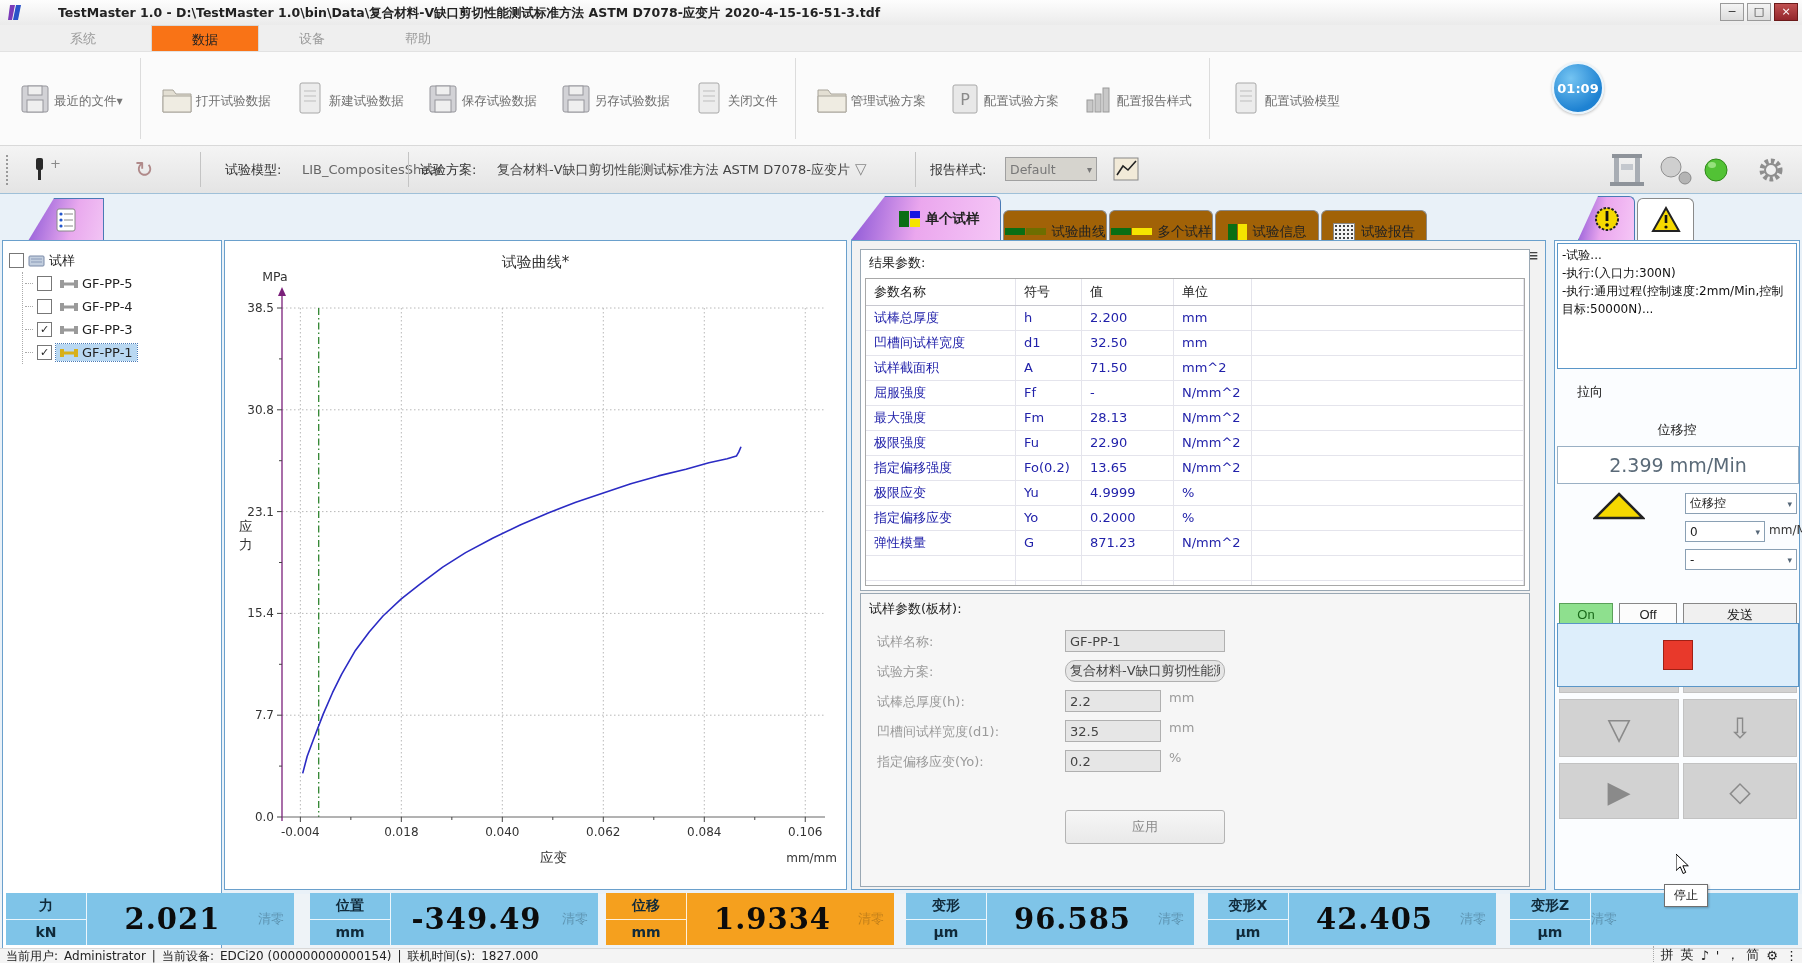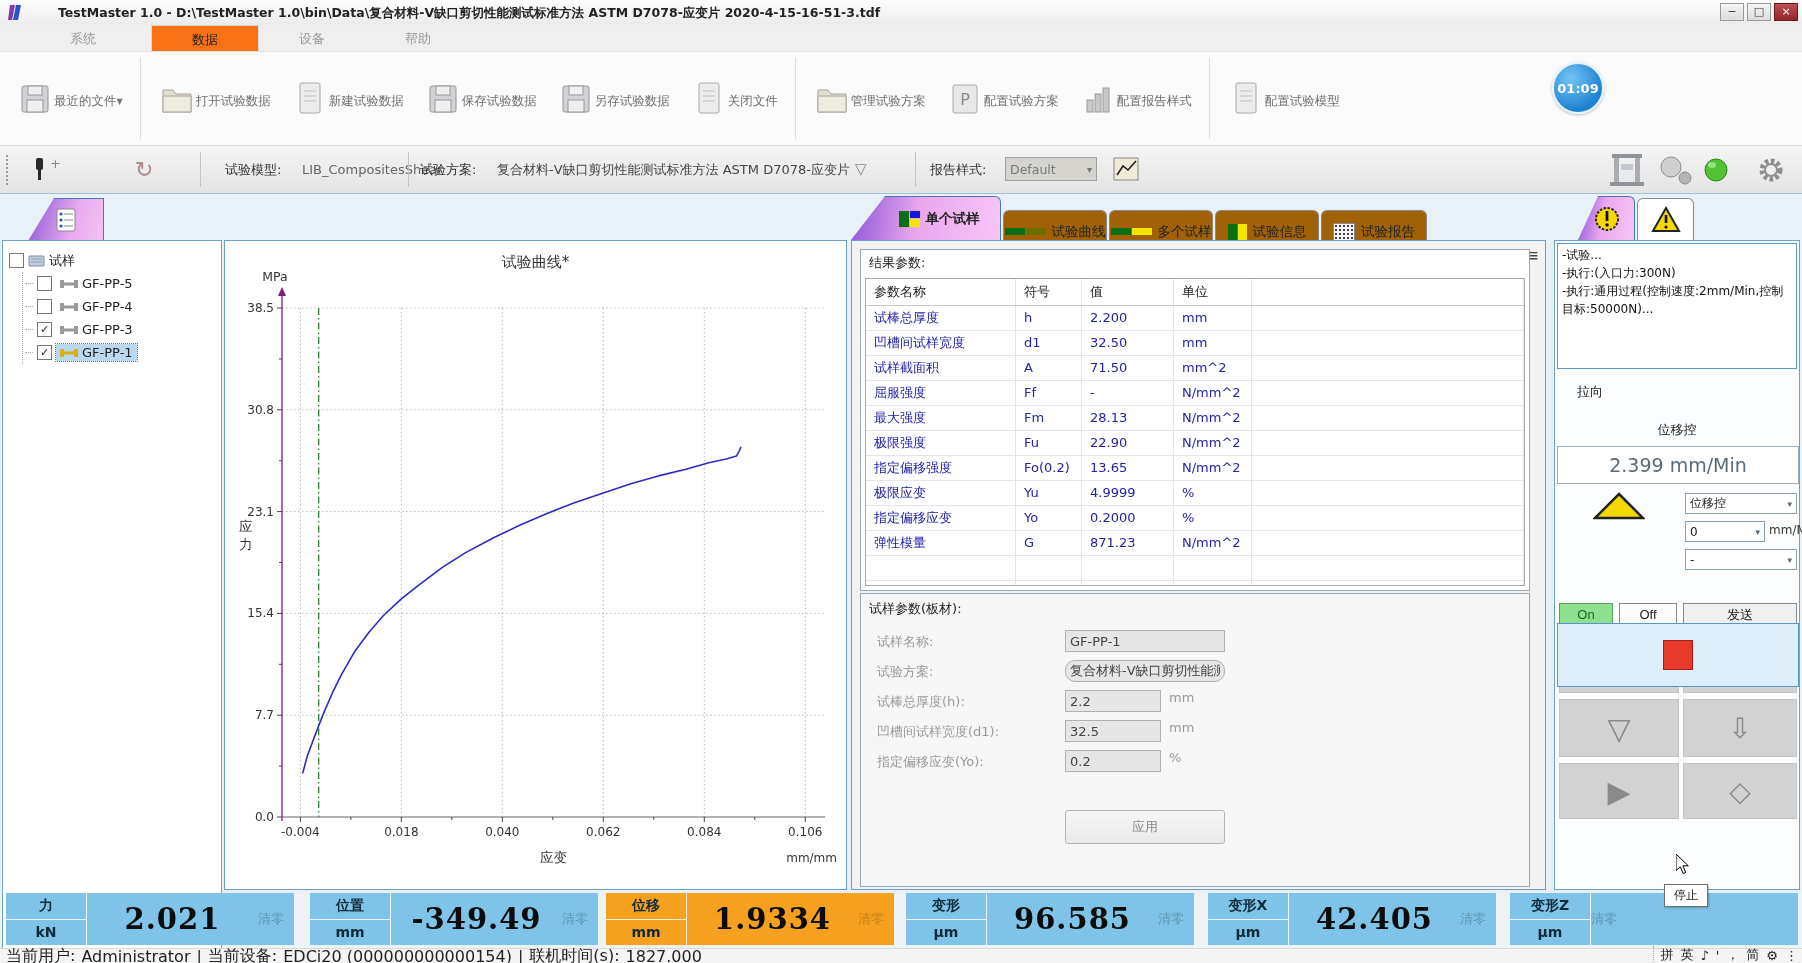--- a/index.html
+++ b/index.html
@@ -141,21 +141,21 @@
   .meas-label{width:80px;border-right:1px solid rgba(255,255,255,.85);display:flex;flex-direction:column;}
   .meas-label div{flex:1;display:flex;align-items:center;justify-content:center;font-size:14px;font-weight:bold;color:#102a3a;}
   .meas-label div:first-child{border-bottom:1px solid rgba(255,255,255,.85);}
   .meas-value{flex:1;display:flex;align-items:center;justify-content:center;
               font-family:"DejaVu Serif",serif;font-weight:bold;font-size:29px;color:#0c0c0c;letter-spacing:1px;}
   .meas-clear{width:36px;display:flex;align-items:center;font-size:13px;color:rgba(40,70,90,.38);}
   .meas-cell.orange .meas-clear{color:rgba(120,80,20,.4);}
 
   
   .statusbar{left:0;top:948px;width:1802px;height:15px;background:#f4f4f4;border-top:1px solid #d8d8d8;
-             font-size:16px;color:#222;display:flex;align-items:center;padding-left:6px;box-sizing:border-box;gap:6px;}
+             font-size:12px;color:#222;display:flex;align-items:center;padding-left:6px;box-sizing:border-box;gap:6px;}
   .ime{position:absolute;right:4px;top:946px;display:flex;gap:7px;font-size:13px;color:#222;align-items:center;
        border-left:1px dotted #aaa;padding-left:6px;}
 
   .tooltip{left:1664px;top:884px;background:#fff;border:1px solid #707070;padding:2px 9px;font-size:12px;color:#222;
            box-shadow:1px 1px 2px rgba(0,0,0,.25);z-index:50;}
   .cursor{left:1676px;top:854px;z-index:60;}
 </style>
 </head>
 <body>
 

